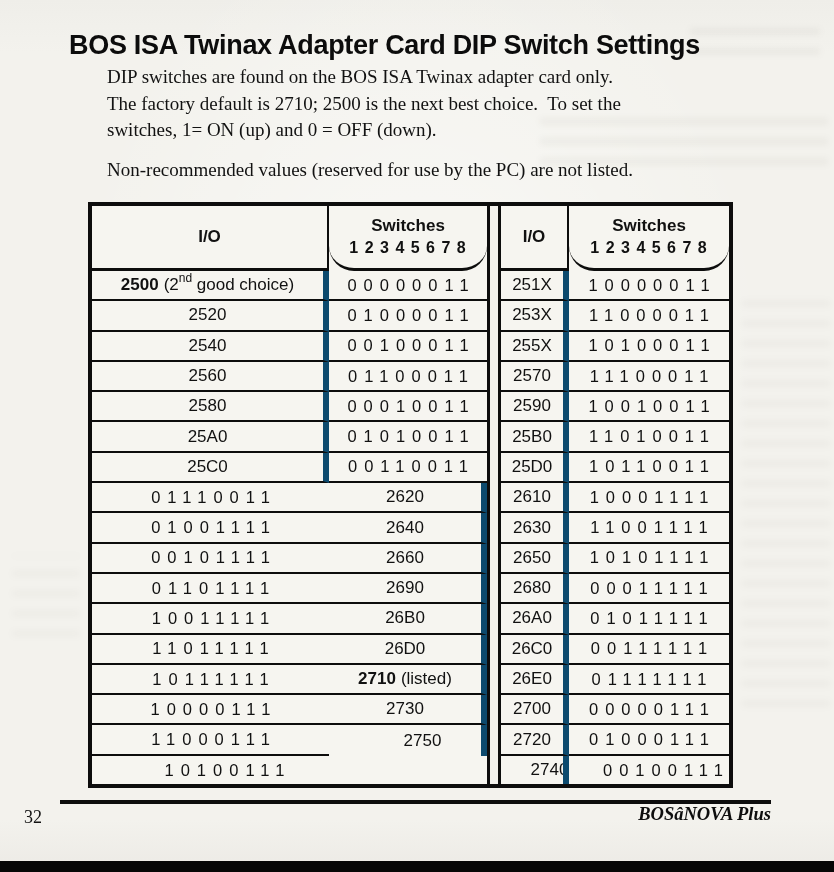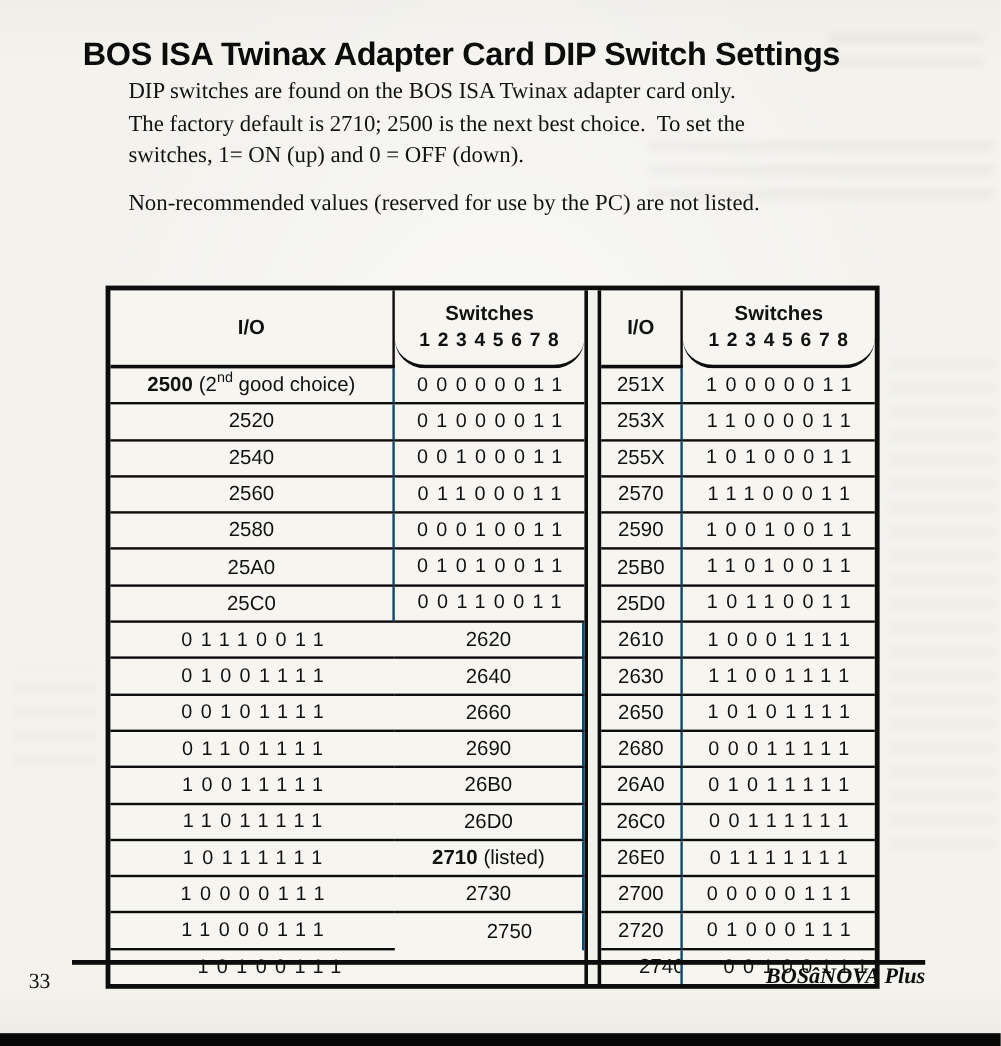--- a/index.html
+++ b/index.html
@@ -28,34 +28,33 @@
   .note-line {
     position:absolute; left:107px; top:159px;
     font-family:"Liberation Serif", serif;
     font-size:19px; color:#121212; white-space:pre;
   }
   
   .dip-table {
     position:absolute; left:88px; top:202px; width:645px;
     border:4px solid #0d0d0d; background:#f6f5f0;
     display:flex;
-    margin-top:36px;
   }
   .half { display:grid; grid-template-rows:65px repeat(16, 30.3px) 28.6px; }
   .left-half  { width:398px; border-right:3px solid #0d0d0d; grid-template-columns:237px 1fr; }
   .gap-strip  { width:8px; background:#f2f1ec; }
   .right-half { flex:1; border-left:3px solid #0d0d0d; grid-template-columns:68px 1fr; }
   .cell {
     display:flex; align-items:center; justify-content:center;
     border-color:#0d0d0d; overflow:hidden;
   }
   .hcell { border-bottom:3px solid #0d0d0d; font-weight:bold; font-size:17px; }
   .bcell { border-bottom:2px solid #0d0d0d; font-size:17px; }
   .bcell.last { border-bottom:none;padding-left:35px; }
-  .io-c  { border-right:2px solid #0c4a6e; }
+  .io-c  { border-right:6px solid #0c4a6e; }
   .io-h  { border-right:2px solid #0d0d0d; }
   .sw-h  { flex-direction:column; line-height:20px;border-radius:25px; }
   .sw-nums { font-size:16px; letter-spacing:1px; margin-top:2px; white-space:pre; }
   .sw-c {
     font-size:16.5px; letter-spacing:7px; white-space:pre;
     padding-left:7px; 
   }
   .io-val.bold { font-weight:bold; }
   .io-note { margin-left:5px; }
   .io-note sup { font-size:12px; position:relative; top:-1px; line-height:0; }
@@ -189,16 +188,16 @@
         <div class="cell bcell io-c">2700</div>
         <div class="cell bcell sw-c">00000111</div>
         <div class="cell bcell io-c">2720</div>
         <div class="cell bcell sw-c">01000111</div>
         <div class="cell bcell io-c last">2740</div>
         <div class="cell bcell sw-c last">00100111</div>
       </div>
   </div>
 
   <div class="footer-rule"></div>
-  <div class="page-number">33</div>
+  <div class="page-number">32</div>
   <div class="manual-name">BOSâNOVA Plus</div>
   <div class="scan-bar"></div>
 </div>
 
 </body></html>

